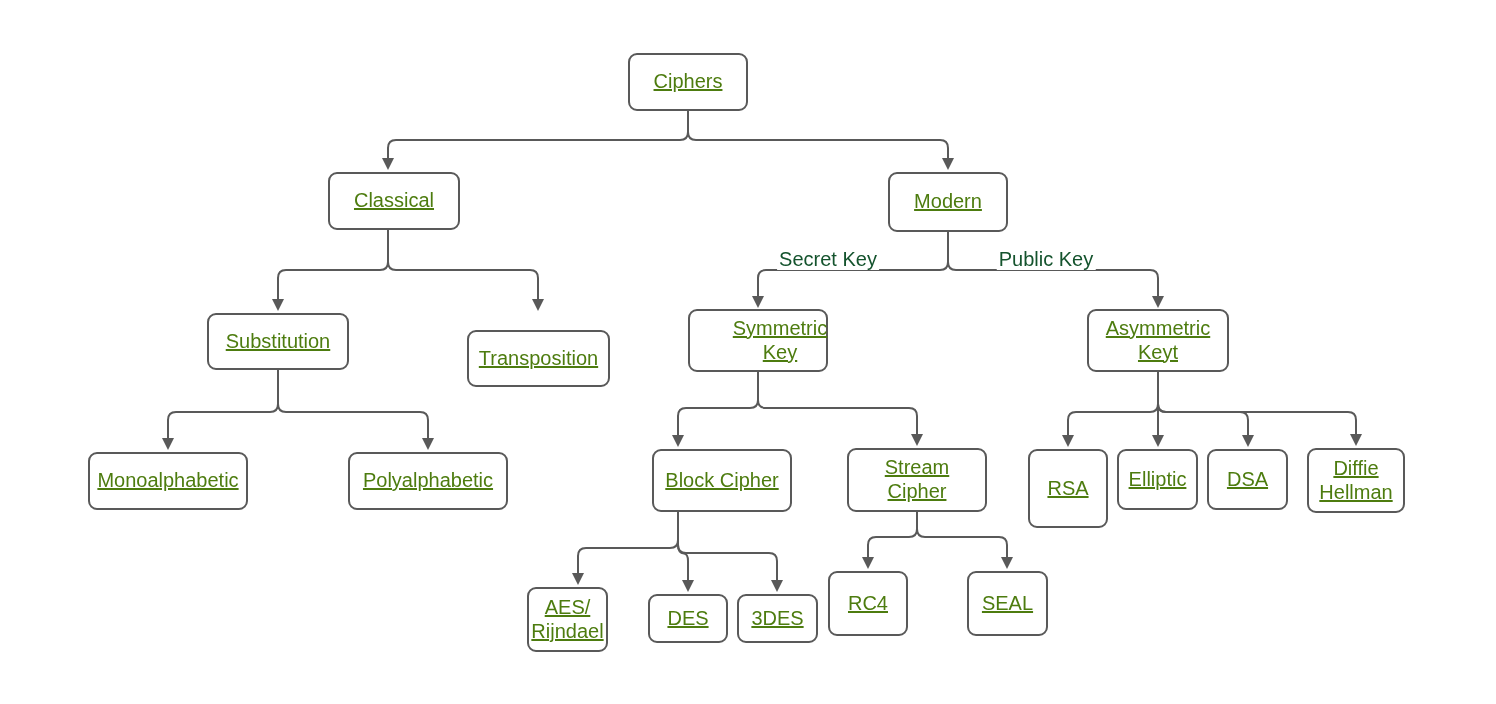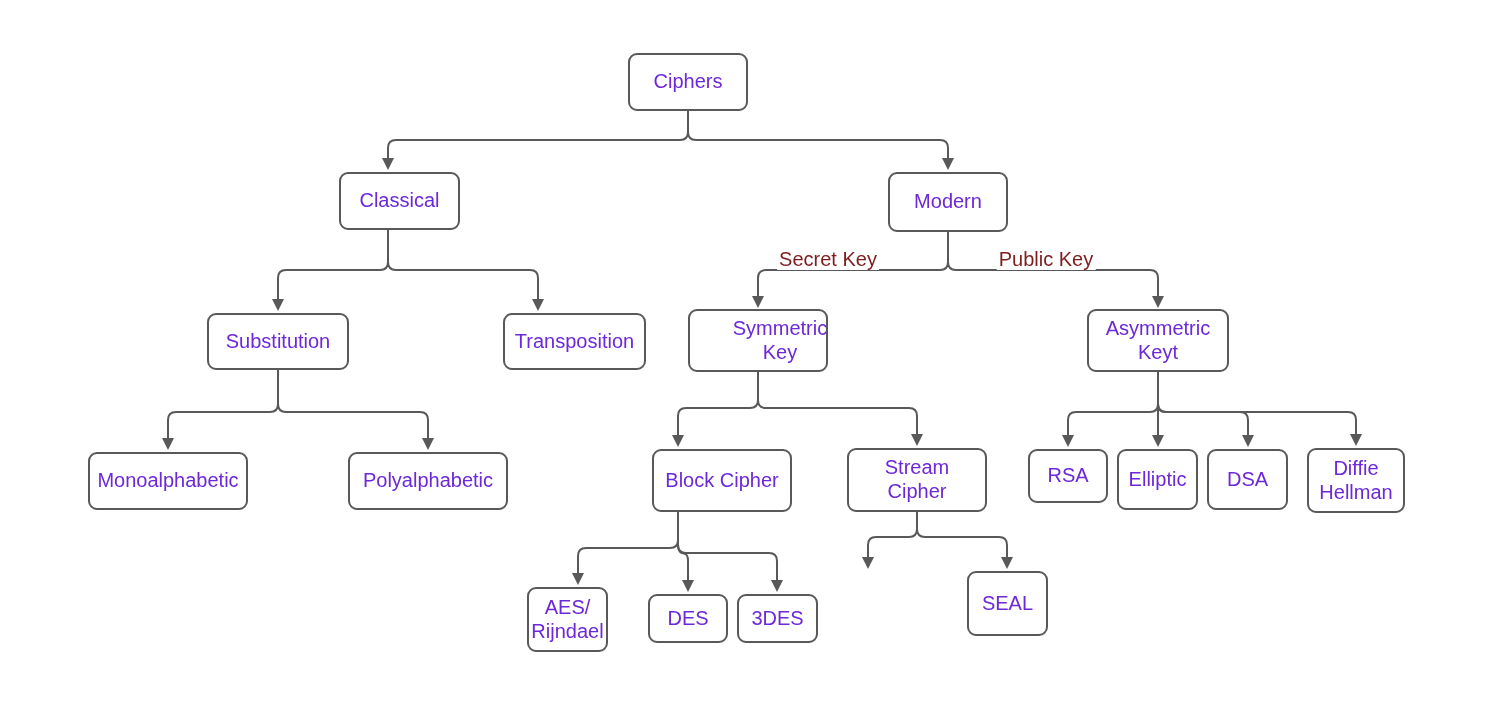--- a/index.html
+++ b/index.html
@@ -29,33 +29,34 @@
     stroke: #595959;
     stroke-width: 2;
     stroke-linejoin: round;
   }
   .node {
     position: absolute;
     box-sizing: border-box;
     background: #ffffff;
     border: 2px solid #595959;
     border-radius: 9px;
-    color: #6d28d9;
+    color: #4d7c0f;
     font-size: 20px;
     line-height: 1.18;
     display: flex;
     align-items: center;
     justify-content: center;
     text-align: center;
     white-space: pre-line;
+    text-decoration: underline;
   }
   .edge-label {
     position: absolute;
     transform: translateX(-50%);
-    color: #7f1d1d;
+    color: #14532d;
     background: #ffffff;
     font-size: 20px;
     line-height: 1.1;
     padding: 0 2px;
     white-space: nowrap;
   }
 </style>
 </head>
 <body>
 
@@ -94,40 +95,41 @@
 
     <path class="edge" d="M917,512 V529 Q917,537 909,537 H876 Q868,537 868,545 V557" marker-end="url(#arrowhead)"></path>
     <path class="edge" d="M917,512 V529 Q917,537 925,537 H999 Q1007,537 1007,545 V557" marker-end="url(#arrowhead)"></path>
   </svg>
 
   <div class="edge-label" style="left:828px; top:248px;">Secret Key</div>
   <div class="edge-label" style="left:1046px; top:248px;">Public Key</div>
 
   <div class="node" style="left:628px; top:53px; width:120px; height:58px;">Ciphers</div>
 
-  <div class="node" style="left:328px; top:172px; width:121px; height:58px;margin-left:11px;">Classical</div>
+  <div class="node" style="left:328px; top:172px; width:132px; height:58px;">Classical</div>
   <div class="node" style="left:888px; top:172px; width:120px; height:60px;">Modern</div>
 
   <div class="node" style="left:207px; top:313px; width:142px; height:57px;">Substitution</div>
-  <div class="node" style="left:467px; top:313px; width:143px; height:57px;margin-left:36px;">Transposition</div>
+  <div class="node" style="left:467px; top:330px; width:143px; height:57px;">Transposition</div>
   <div class="node" style="left:688px; top:309px; width:140px; height:63px;padding-left:44px;">Symmetric
 Key</div>
   <div class="node" style="left:1087px; top:309px; width:142px; height:63px;">Asymmetric
 Keyt</div>
 
   <div class="node" style="left:88px; top:452px; width:160px; height:58px;">Monoalphabetic</div>
   <div class="node" style="left:348px; top:452px; width:160px; height:58px;">Polyalphabetic</div>
   <div class="node" style="left:608px; top:449px; width:140px; height:63px;margin-left:44px;">Block Cipher</div>
   <div class="node" style="left:847px; top:448px; width:140px; height:64px;">Stream
 Cipher</div>
-  <div class="node" style="left:1028px; top:449px; width:80px; height:54px;">RSA</div>
+  <div class="node" style="left:1028px; top:449px; width:80px; height:79px;">RSA</div>
   <div class="node" style="left:1207px; top:449px; width:81px; height:61px;">DSA</div>
   <div class="node" style="left:1117px; top:449px; width:81px; height:61px;">Elliptic</div>
   <div class="node" style="left:1307px; top:448px; width:98px; height:65px;">Diffie
 Hellman</div>
 
   <div class="node" style="left:527px; top:587px; width:81px; height:65px;">AES/
 Rijndael</div>
   <div class="node" style="left:648px; top:594px; width:80px; height:49px;">DES</div>
   <div class="node" style="left:737px; top:594px; width:81px; height:49px;">3DES</div>
+  <div class="node" style="left:828px; top:571px; width:80px; height:65px;">RC4</div>
   <div class="node" style="left:967px; top:571px; width:81px; height:65px;">SEAL</div>
 
 </div>
 
 </body></html>

